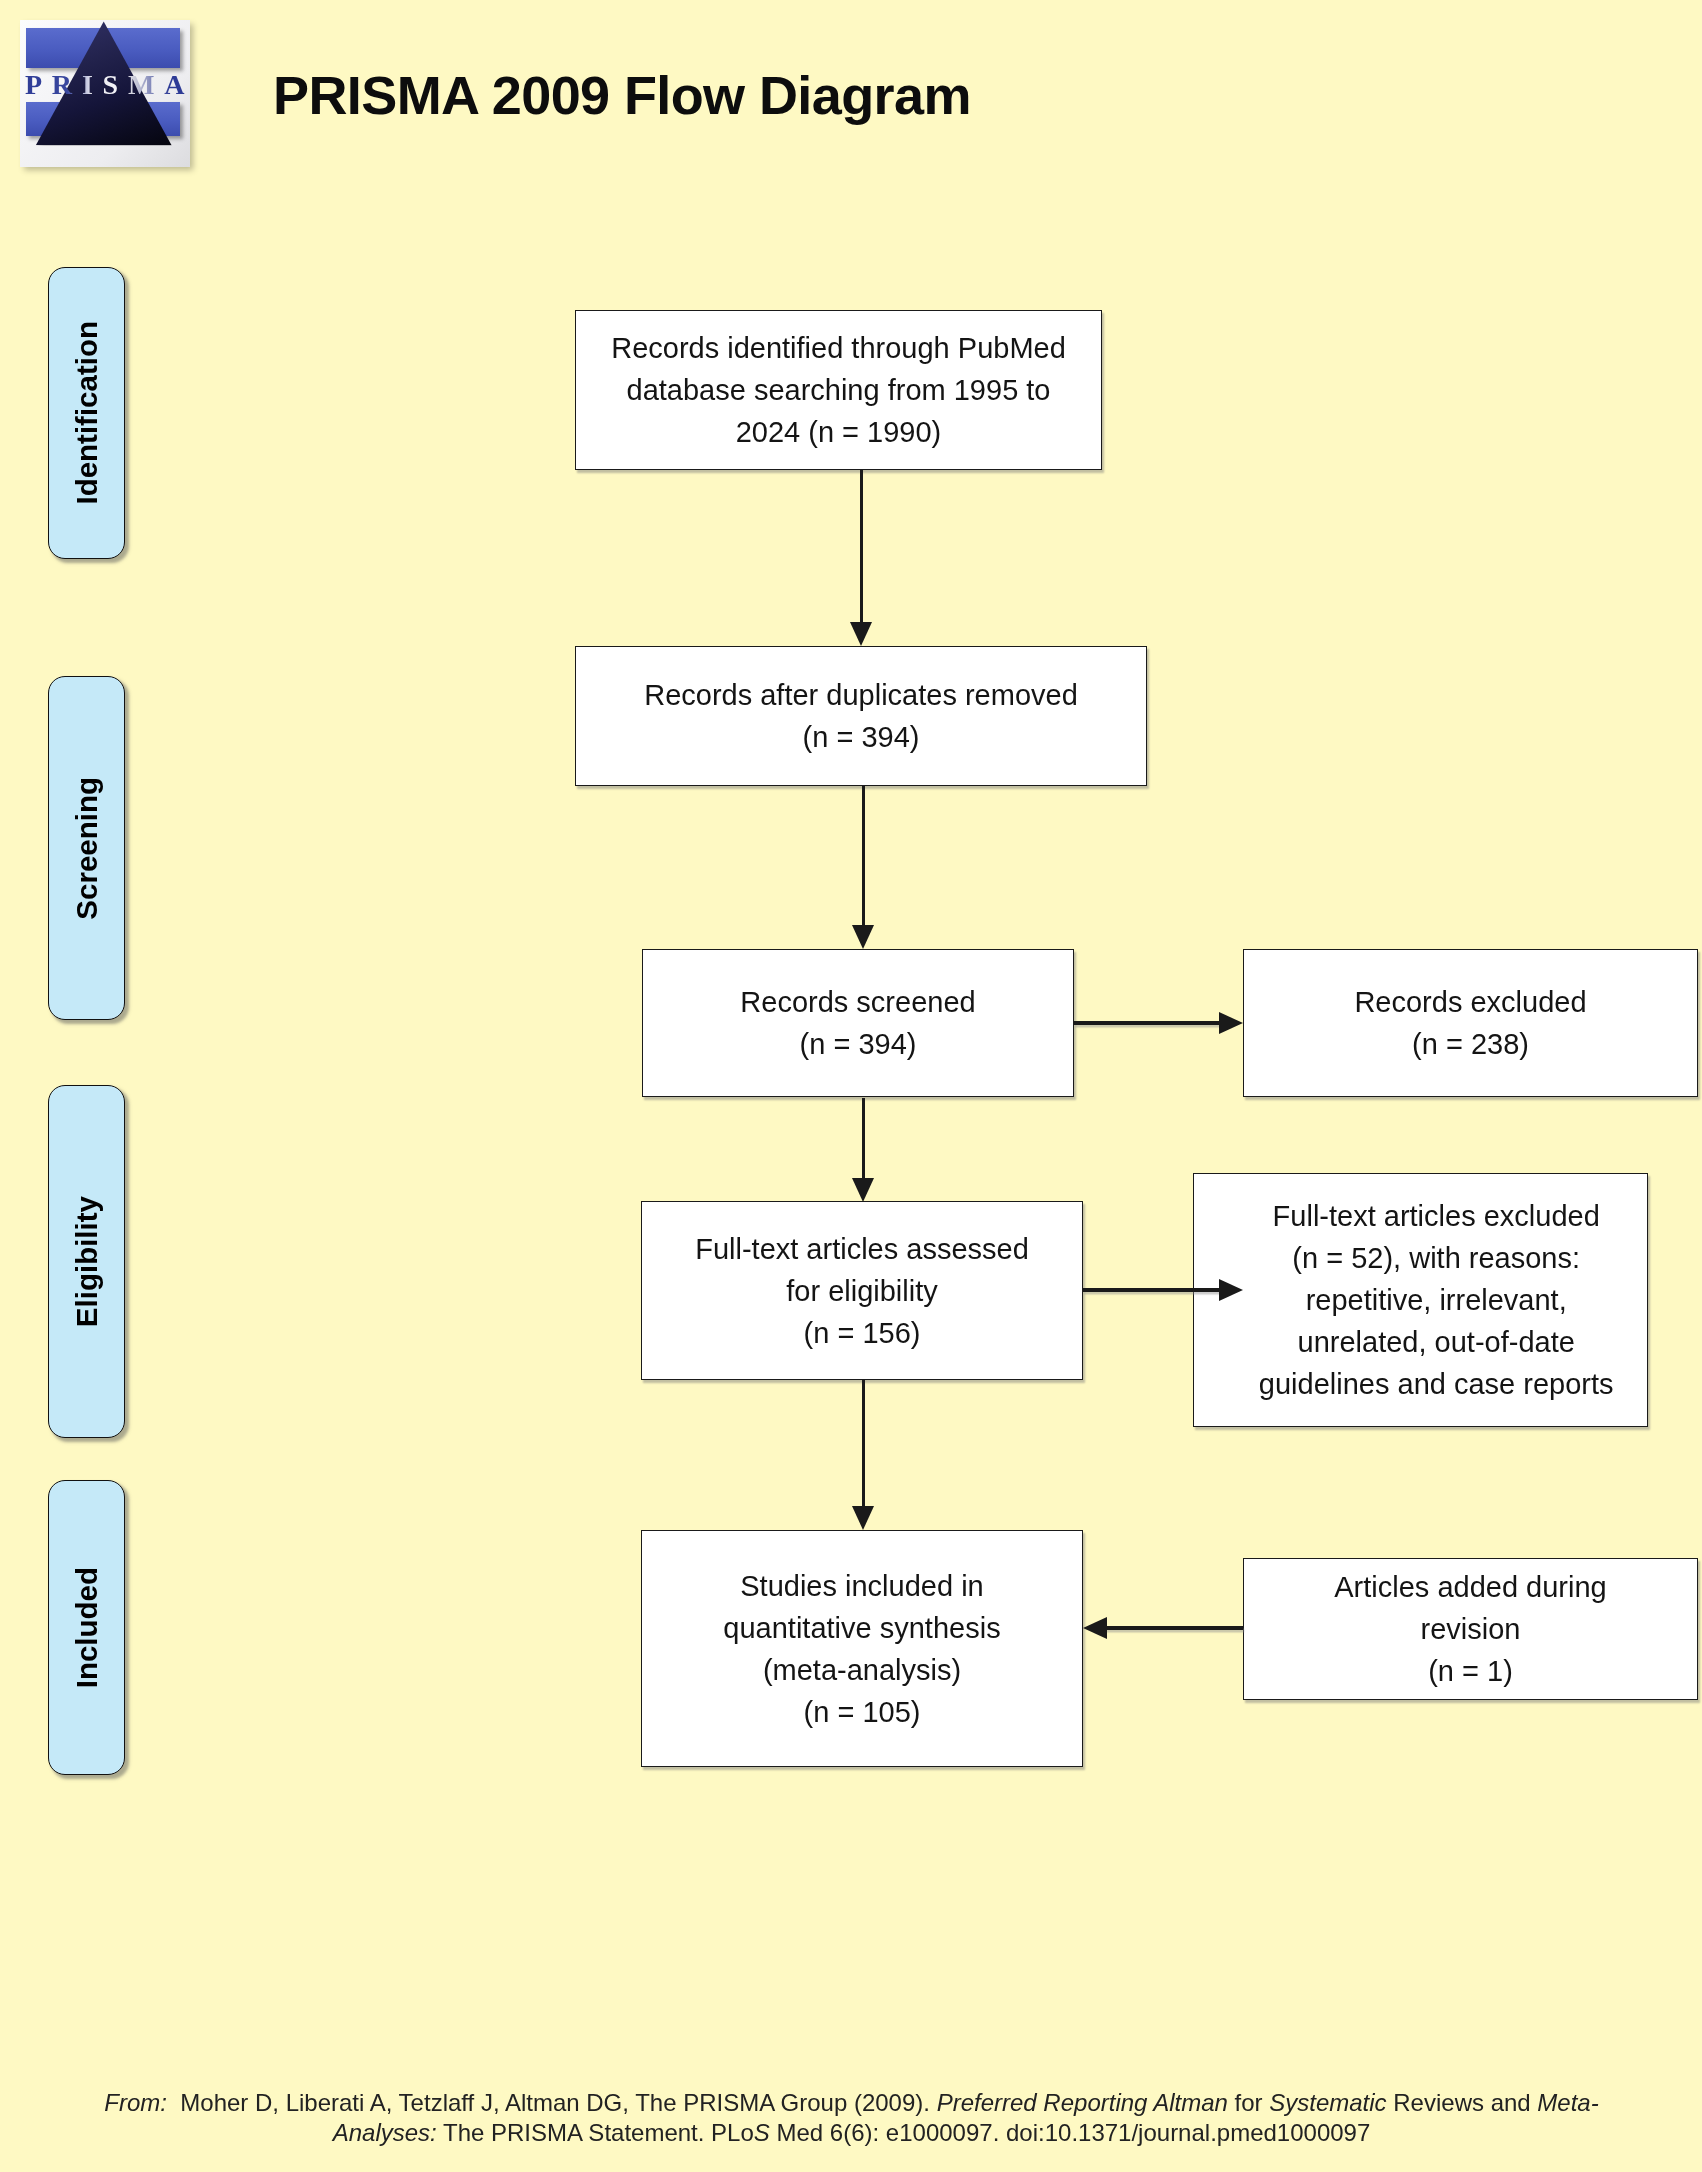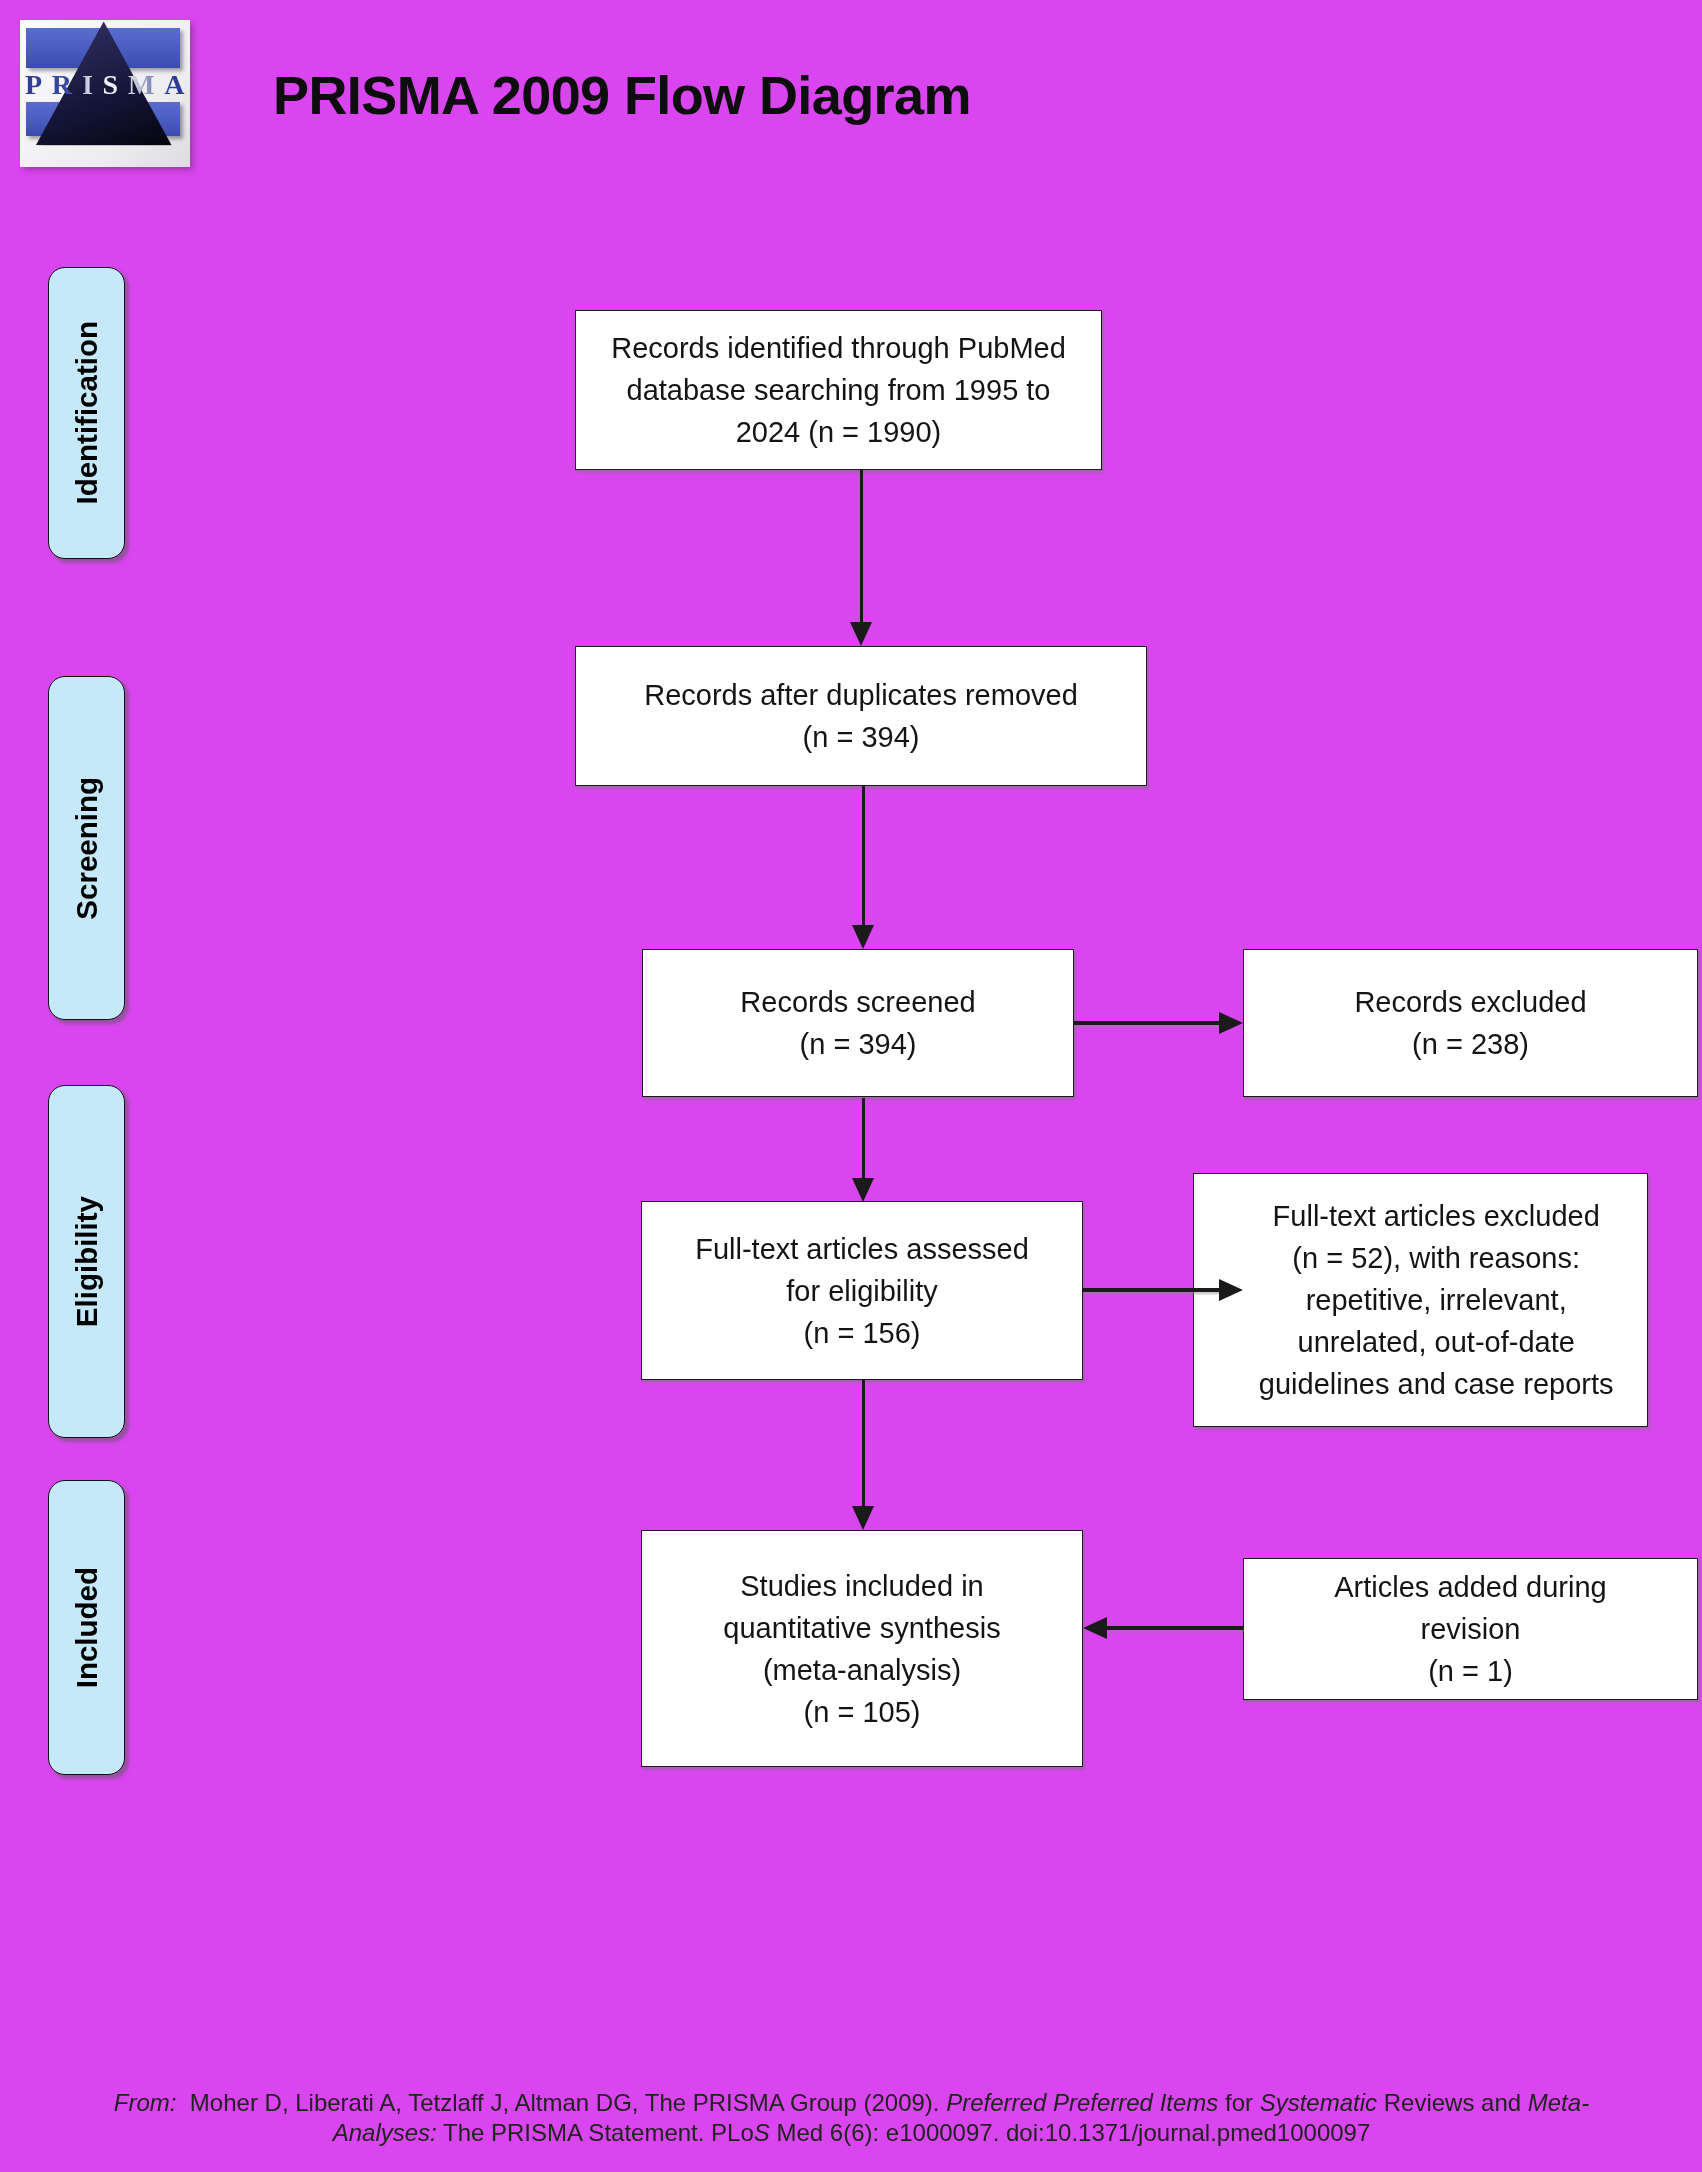--- a/index.html
+++ b/index.html
@@ -7,21 +7,21 @@
     --box_border:#1a1a1a;
     --arrow:#1a1a1a;
     --logo_blue:#4a5cc0;
     --logo_triangle:#15153a;
   }
   *{box-sizing:border-box;margin:0;padding:0;}
   html,body{background:#ffffff;}
   .canvas{
     position:relative;
     width:1703px;height:2172px;
-    background:#d946ef;
+    background:#fef9c3;
     font-family:"Liberation Sans",sans-serif;
     overflow:hidden;
   }
 
   
   .logo{
     position:absolute;left:19.7px;top:19.7px;width:170px;height:147px;
     background:linear-gradient(135deg,#fcfcfd 0%,#ededf0 70%,#dcdcdf 100%);
     box-shadow:3.7px 3.7px 6.1px rgba(0,0,0,0.25);
   }
@@ -213,18 +213,18 @@
   <div class="arrow-h dir-right" id="harrow-2">
     <div class="line"></div>
     <div class="head"></div>
   </div>
   <div class="arrow-h dir-left" id="harrow-3">
     <div class="line"></div>
     <div class="head"></div>
   </div>
 
   <div class="footer">
-    <div class="footer-line"><span class="it">From:</span><span>  Moher D, Liberati A, Tetzlaff J, Altman DG, The PRISMA Group (2009). </span><span class="it">Preferred Preferred Items</span><span> for </span><span class="it">Systematic</span><span> Reviews and </span><span class="it">Meta-</span></div>
+    <div class="footer-line"><span class="it">From:</span><span>  Moher D, Liberati A, Tetzlaff J, Altman DG, The PRISMA Group (2009). </span><span class="it">Preferred Reporting Altman</span><span> for </span><span class="it">Systematic</span><span> Reviews and </span><span class="it">Meta-</span></div>
     <div class="footer-line"><span class="it">Analyses:</span><span> The PRISMA Statement. PLo</span><span class="it">S</span><span> Med 6(6): e1000097. doi:10.1371/journal.pmed1000097</span></div>
   </div>
 
 </div>
 
 
 </body></html>

